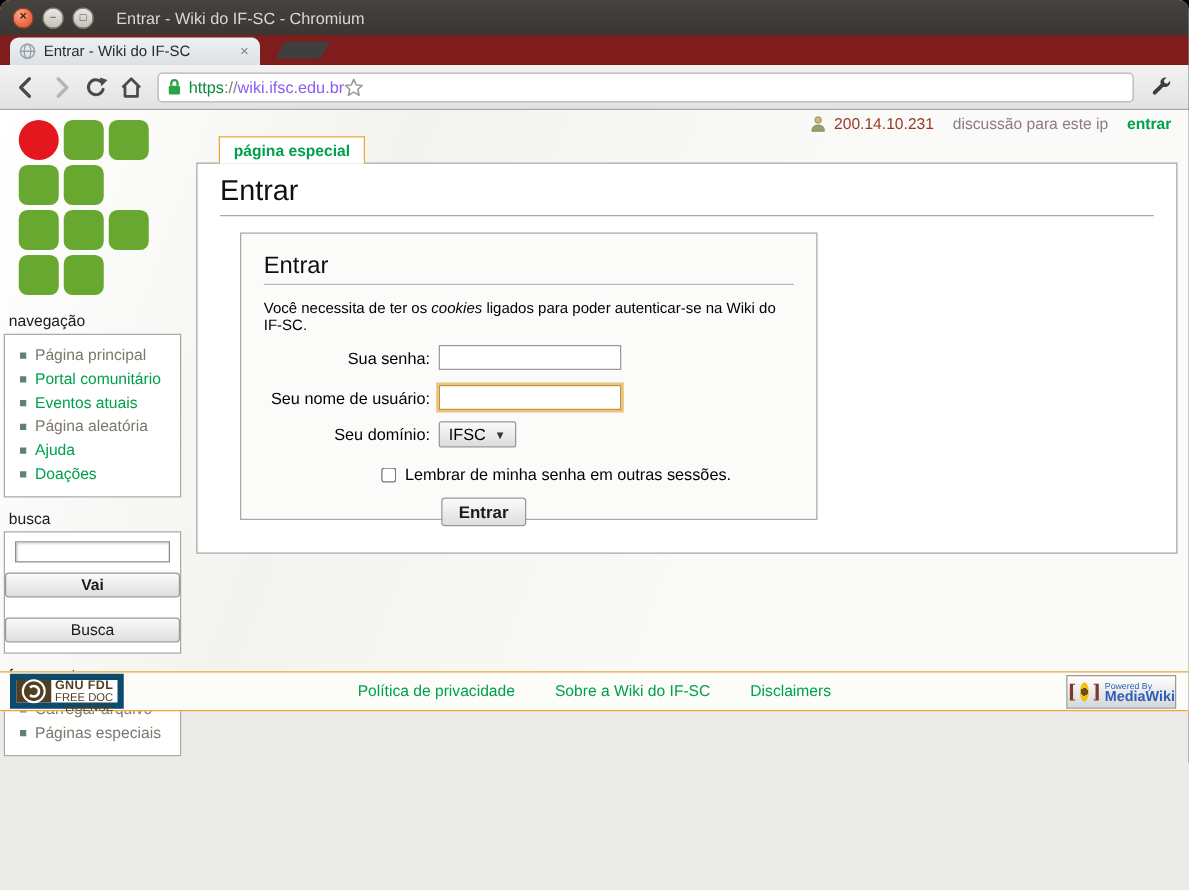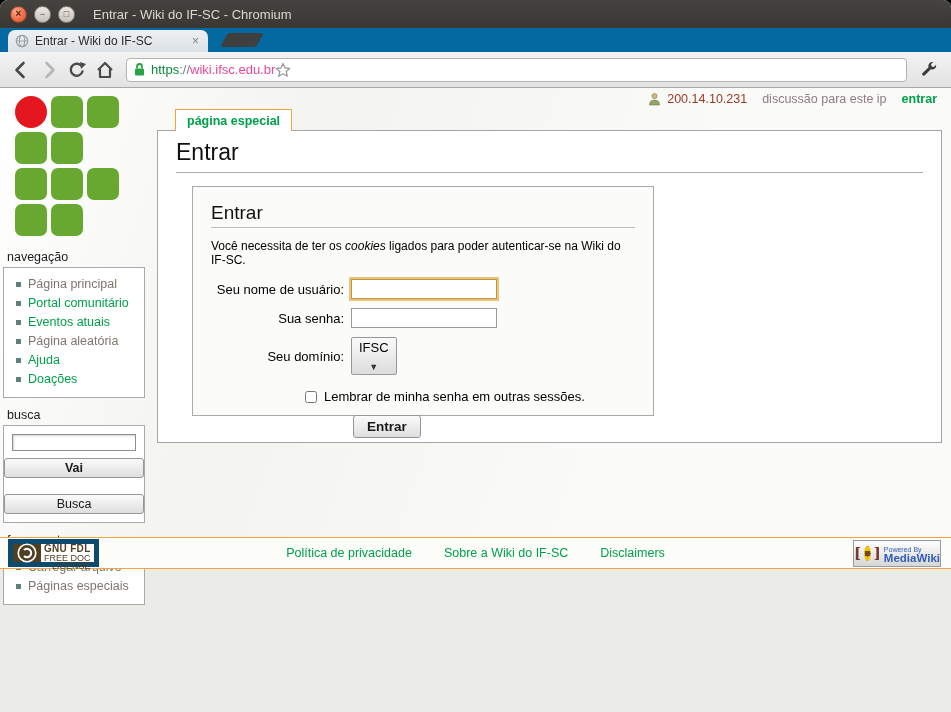--- a/index.html
+++ b/index.html
@@ -8,33 +8,33 @@
 
   
   .titlebar { height:28px; background:linear-gradient(#454340,#393733); display:flex; align-items:center; flex:0 0 28px; }
   .winbtns { display:flex; align-items:center; gap:7px; margin-left:10px; }
   .wbtn { width:17px; height:17px; border-radius:50%; display:flex; align-items:center; justify-content:center; font-size:10px; line-height:1; cursor:default; }
   .wbtn.close { background:radial-gradient(circle at 35% 30%, #f9a78b, #ef6e48 55%, #d4502a); border:1px solid #8d422a; color:#5a2008; font-weight:bold; }
   .wbtn.min, .wbtn.max { background:linear-gradient(#ece8e2,#c6c0b8); border:1px solid #8a847c; color:#57524b; font-size:9px; }
   .wtitle { color:#dcd8cf; font-size:13px; margin-left:18px; }
 
   
-  .tabstrip { height:24px; background:#0369a1; position:relative; flex:0 0 24px; }
+  .tabstrip { height:24px; background:#7f1d1d; position:relative; flex:0 0 24px; }
   .tab { position:absolute; left:8px; top:2px; width:200px; height:22px; background:linear-gradient(#eef1f3,#dce1e5); border-radius:7px 7px 0 0; display:flex; align-items:center; padding:0 7px; }
   .tab-title { font-size:12px; color:#2b2b2b; flex:1; margin-left:6px; white-space:nowrap; overflow:hidden; }
   .tab-close { color:#7e8288; font-size:12px; padding:0 2px; }
   .newtab { position:absolute; left:224px; top:5px; width:36px; height:14px; background:#3f3f3f; transform:skewX(-28deg); border-radius:3px; }
 
   
   .toolbar { height:36px; background:linear-gradient(#f3f3f3,#e2e2e2); border-bottom:1px solid #a8a8a8; display:flex; align-items:center; padding:0 8px; flex:0 0 36px; }
   .tbtn { width:26px; height:26px; display:flex; align-items:center; justify-content:center; border-radius:3px; margin-right:2px; }
   .omnibox { flex:1; height:24px; background:#fff; border:1px solid #b3b3b3; border-radius:4px; display:flex; align-items:center; padding:0 6px; margin:0 8px 0 6px; font-size:13px; white-space:nowrap; overflow:hidden; }
   .url-scheme { color:#0a8a3c; }
   .url-sep { color:#7e7e7e; }
-  .url-host { color:#ec4899; }
+  .url-host { color:#8b5cf6; }
   .url-path { color:#8a8a8a; flex:1; overflow:hidden; text-overflow:ellipsis; }
 
   
   .viewport { flex:1; background:#ebebe8; overflow:hidden; position:relative; }
   .wiki { position:relative; height:449px; background:linear-gradient(110deg,#ffffff 0%,#f3f3ef 30%,#fafaf8 65%); }
   .personal { position:absolute; top:4px; right:14px; display:flex; align-items:center; gap:15px; font-size:12.5px; }
   .personal .ip { color:#9a3a26; }
   .personal .talk { color:#8e7b85; }
   .personal .login { color:#00a14b; font-weight:bold; }
 
@@ -63,21 +63,21 @@
   .content-box { background:#fff; border:1px solid #a5a5a5; height:313px; padding:8px 18px; position:relative; z-index:1; }
   .content-box h1 { font-size:23px; font-weight:400; color:#101010; padding-bottom:6px; border-bottom:1px solid #aaa; }
   .loginform { margin:13px 0 0 16px; width:462px; height:230px; border:1px solid #a9a9a9; background:#fbfbf9; }
   .loginform h2 { font-size:19px; font-weight:400; color:#101010; margin:15px 18px 0; padding-bottom:3px; border-bottom:1px solid #bbb; }
   .cookie { font-size:12px; margin:11px 18px 0; color:#000; }
   .cookie em { font-style:italic; }
   .frow { display:flex; align-items:center; margin-top:9px; }
   .flabel { width:158px; text-align:right; padding-right:7px; font-size:13px; color:#000; }
   .finput { width:146px; height:20px; border:1px solid #9a9a9a; font-size:13px; padding:0 3px; background:#fff; }
   .finput.focused { border:1px solid #c3963a; box-shadow:0 0 0 2px #e8c47e; }
-  .fselect { display:inline-flex; align-items:center; gap:7px; background:linear-gradient(#fafafa,#dcdcdc); border:1px solid #979797; border-radius:2px; padding:2px 7px; font-size:13px;flex-direction:column; }
+  .fselect { display:inline-flex; align-items:center; gap:7px; background:linear-gradient(#fafafa,#dcdcdc); border:1px solid #979797; border-radius:2px; padding:2px 7px; font-size:13px; }
   .fselect .caret { font-size:9px; color:#333; }
   .remember { margin-left:112px; margin-top:14px; font-size:13px; align-items:center; display:flex; gap:7px; }
   .remember input { width:12px; height:12px; }
   .submit-row { margin:11px 0 0 160px; }
   .submit-row .btn { font-size:13.5px; padding:3px 13px; }
 
   
   .footer { position:absolute; left:0; right:0; top:449px; height:32px; background:#fcfcf9; border-top:1px solid #f2a43a; border-bottom:1px solid #f2a43a; display:flex; align-items:center; }
   .gnu { display:flex; margin-left:8px; border:5px solid #0c4a6e; height:28px; background:#fff; }
   .gnu-left { width:28px; background:#513f22; display:flex; align-items:center; justify-content:center; }
@@ -256,28 +256,28 @@
 
       <div class="content">
         <span class="page-tab">página especial</span>
         <div class="content-box">
           <h1>Entrar</h1>
 
           <div class="loginform">
             <h2>Entrar</h2>
             <p class="cookie"><span>Você necessita de ter os </span><em>cookies</em><span> ligados para poder autenticar-se na Wiki do IF-SC.</span></p>
 
+            <div class="frow">
+              <label class="flabel">Sua senha:</label>
+              <input class="finput" type="password" style="">
+            </div>
+
             <div class="frow" style="margin-top:12px;">
               <label class="flabel">Seu nome de usuário:</label>
               <input class="finput focused" type="text" style="">
-            </div>
-
-            <div class="frow">
-              <label class="flabel">Sua senha:</label>
-              <input class="finput" type="password" style="">
             </div>
 
             <div class="frow">
               <label class="flabel">Seu domínio:</label>
               <span class="fselect">
                 <span>IFSC</span>
                 <span class="caret">▼</span>
               </span>
             </div>
 

